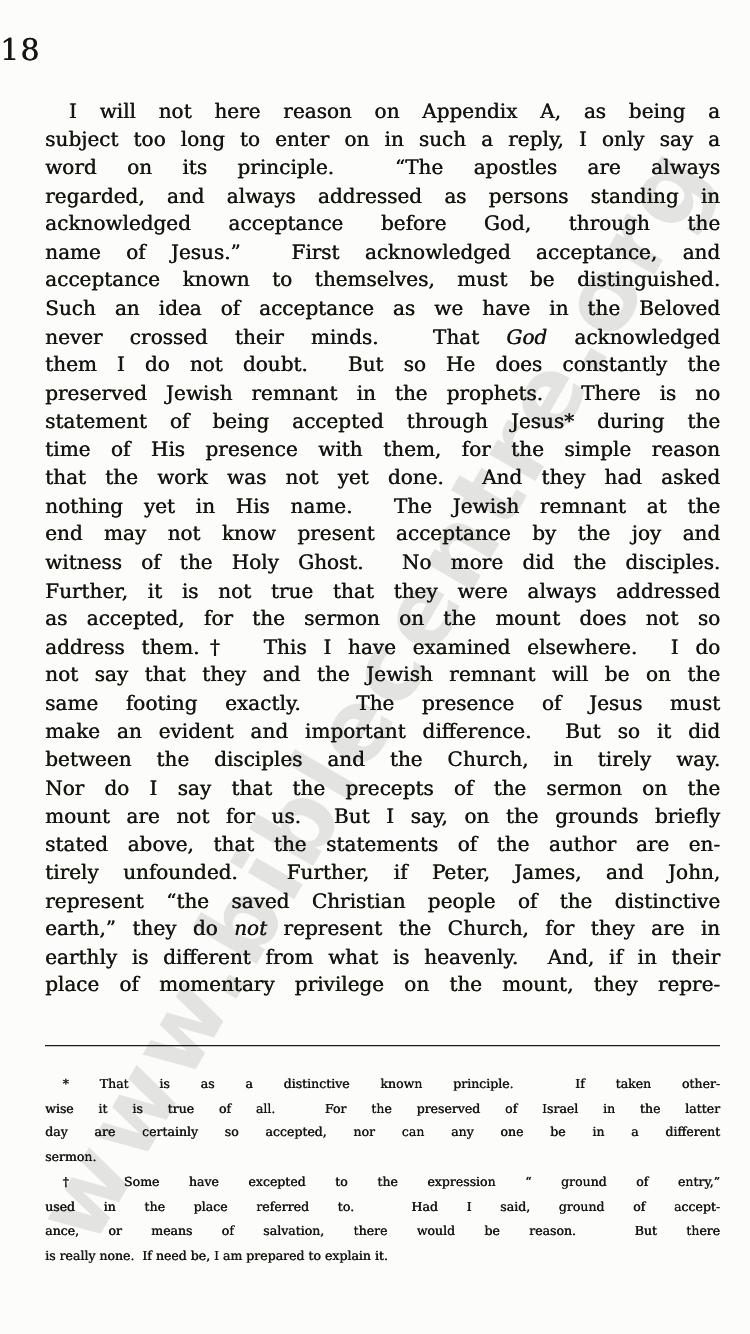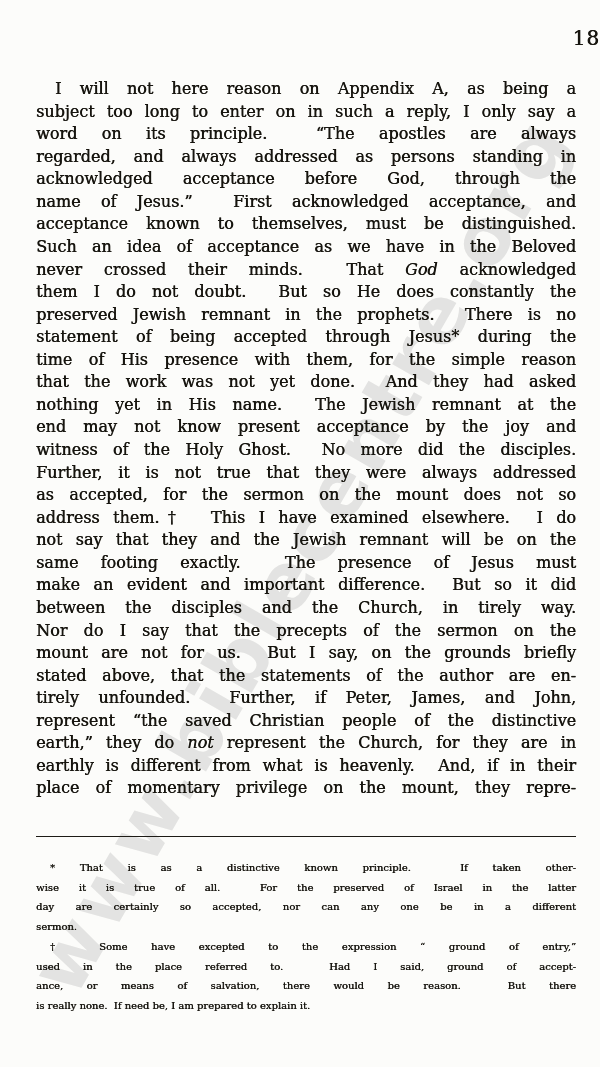--- a/index.html
+++ b/index.html
@@ -10,21 +10,21 @@
   }
   .watermark {
     position:absolute; left:50%; top:52%;
     transform:translate(-50%,-50%) rotate(-60deg);
     font-family:"DejaVu Sans", sans-serif; font-weight:bold;
     font-size:78px; letter-spacing:4px; white-space:nowrap;
     color:rgba(140,140,140,0.22); user-select:none; pointer-events:none;
   }
   .pagenum {
     position:absolute; top:26px; left:0; right:0;
-    text-align:right; font-size:20px; letter-spacing:1px;
+    text-align:left; font-size:24px; letter-spacing:1px;
     text-shadow:0.4px 0 0 currentColor;
   }
   .body-text {
     position:absolute; left:36px; top:78px; width:540px;
     font-size:16px; line-height:22.56px;
     text-shadow:0.4px 0 0 currentColor;
   }
   .line { text-align:justify; text-align-last:justify; text-justify:inter-word; }
   .line.indent { text-indent:19px; }
   .line.short { text-align-last:left; }

